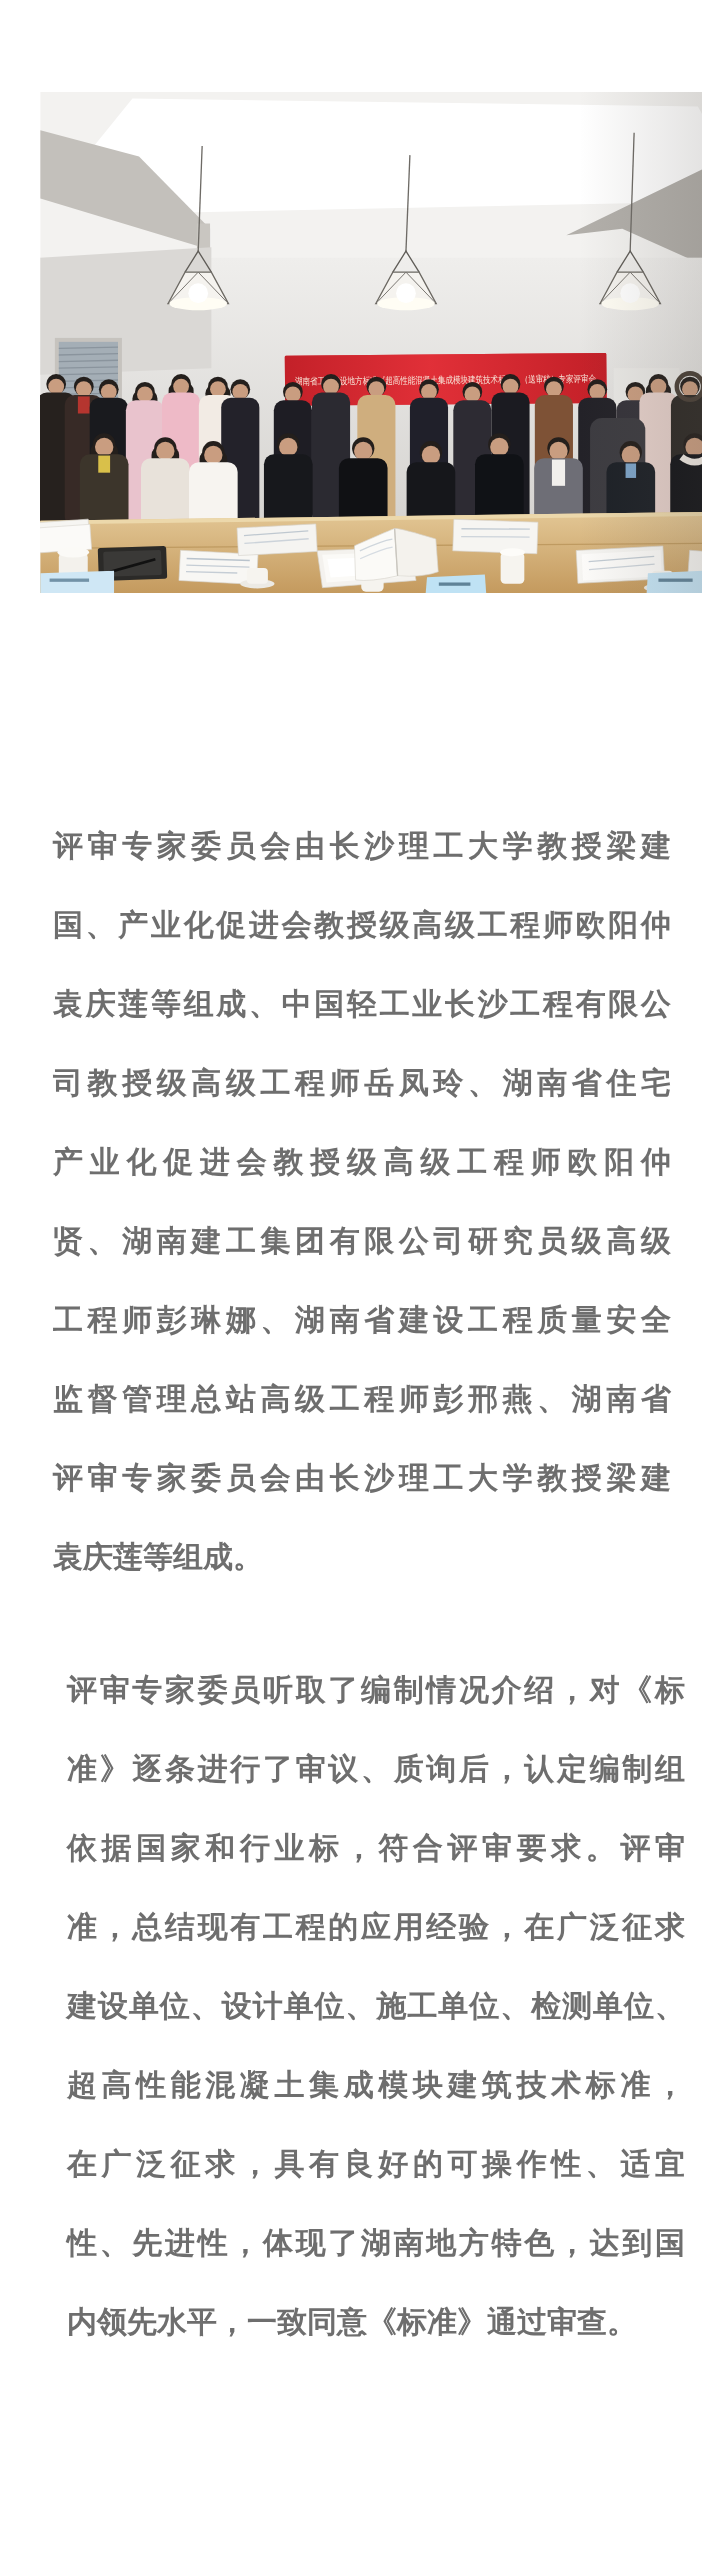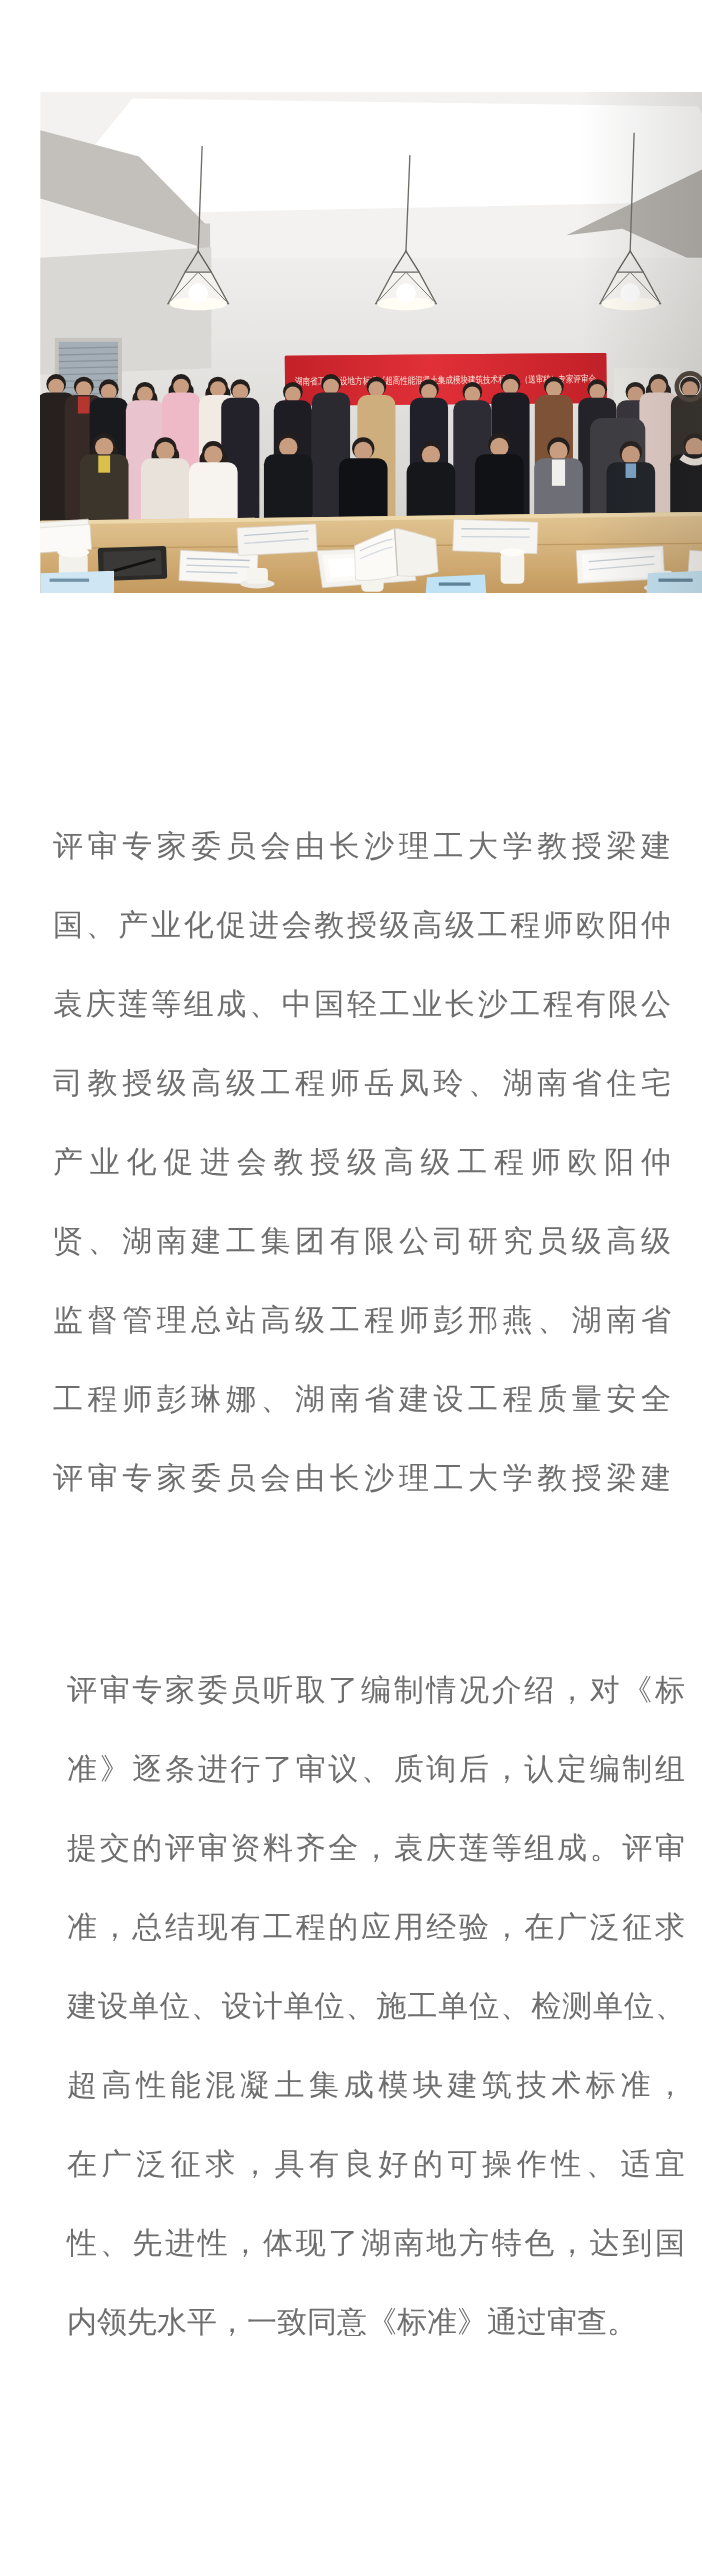--- a/index.html
+++ b/index.html
@@ -18,21 +18,21 @@
     width: 703px; height: 501px;
   }
   .photo-wrap svg { display: block; }
 
   
   .article {
     position: absolute;
     left: 53px;
     width: 618px;
     color: #6e6e6e;
-    font-weight: 400;
+    font-weight: 700;
   }
   .para-1 { top: 806px; }
   .para-2 { top: 1650px; margin-left: 14px; }
   .text-line {
     font-size: 30px;
     line-height: 79px;
     white-space: nowrap;
     text-align: justify;
     text-align-last: justify;
     -moz-text-align-last: justify;
@@ -401,28 +401,29 @@
 </figure>
 
 <main class="article">
   <section class="para para-1 article" style="position: absolute; left: 0px; top: 806px; width: 618px; color: rgb(110, 110, 110);">
       <div class="text-line">评审专家委员会由长沙理工大学教授梁建</div>
       <div class="text-line">国、产业化促进会教授级高级工程师欧阳仲</div>
       <div class="text-line">袁庆莲等组成、中国轻工业长沙工程有限公</div>
       <div class="text-line">司教授级高级工程师岳凤玲、湖南省住宅</div>
       <div class="text-line">产业化促进会教授级高级工程师欧阳仲</div>
       <div class="text-line">贤、湖南建工集团有限公司研究员级高级</div>
+      <div class="text-line">工程师彭琳娜、湖南省建设工程质量安全</div>
       <div class="text-line">监督管理总站高级工程师彭邢燕、湖南省</div>
-      <div class="text-line">工程师彭琳娜、湖南省建设工程质量安全</div>
       <div class="text-line">评审专家委员会由长沙理工大学教授梁建</div>
+      <div class="text-line last">袁庆莲等组成。</div>
     </section>
   <section class="para para-2 article" style="position: absolute; left: 0px; top: 1650px; width: 618px; color: rgb(110, 110, 110);">
       <div class="text-line">评审专家委员听取了编制情况介绍，对《标</div>
       <div class="text-line">准》逐条进行了审议、质询后，认定编制组</div>
-      <div class="text-line">提交的评审资料齐全，袁庆莲等组成。评审</div>
+      <div class="text-line">依据国家和行业标，符合评审要求。评审</div>
       <div class="text-line">准，总结现有工程的应用经验，在广泛征求</div>
       <div class="text-line">建设单位、设计单位、施工单位、检测单位、</div>
       <div class="text-line">超高性能混凝土集成模块建筑技术标准，</div>
       <div class="text-line">在广泛征求，具有良好的可操作性、适宜</div>
       <div class="text-line">性、先进性，体现了湖南地方特色，达到国</div>
       <div class="text-line last">内领先水平，一致同意《标准》通过审查。</div>
     </section>
 </main>
 
 

